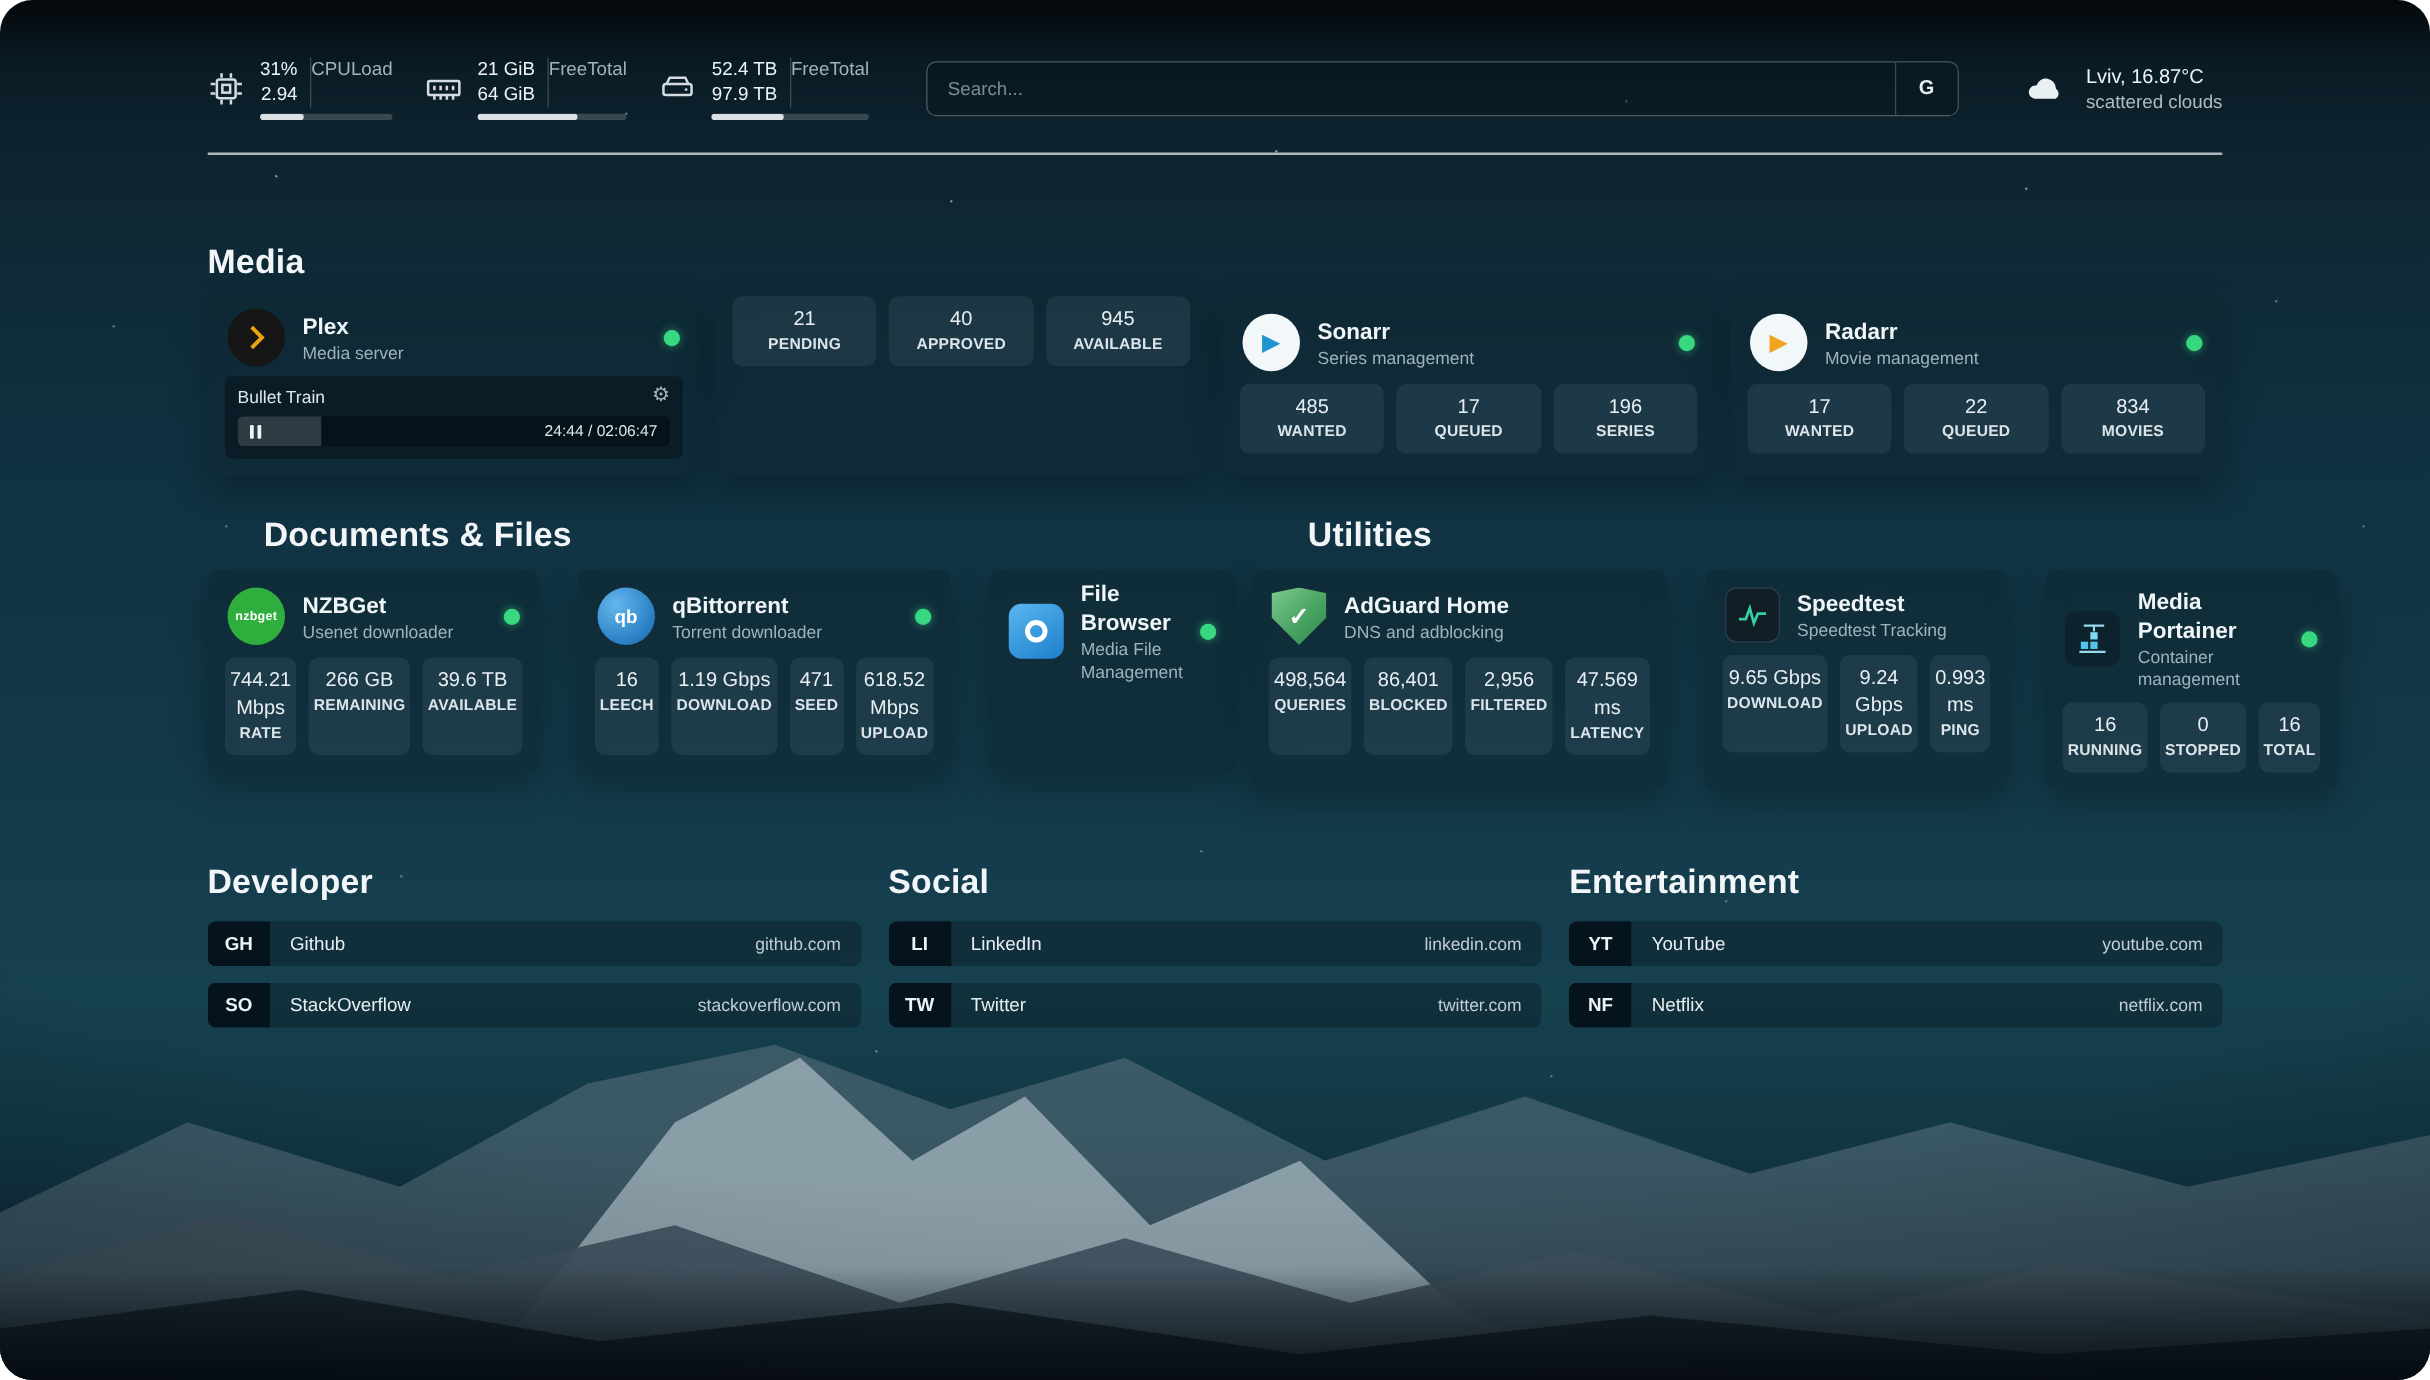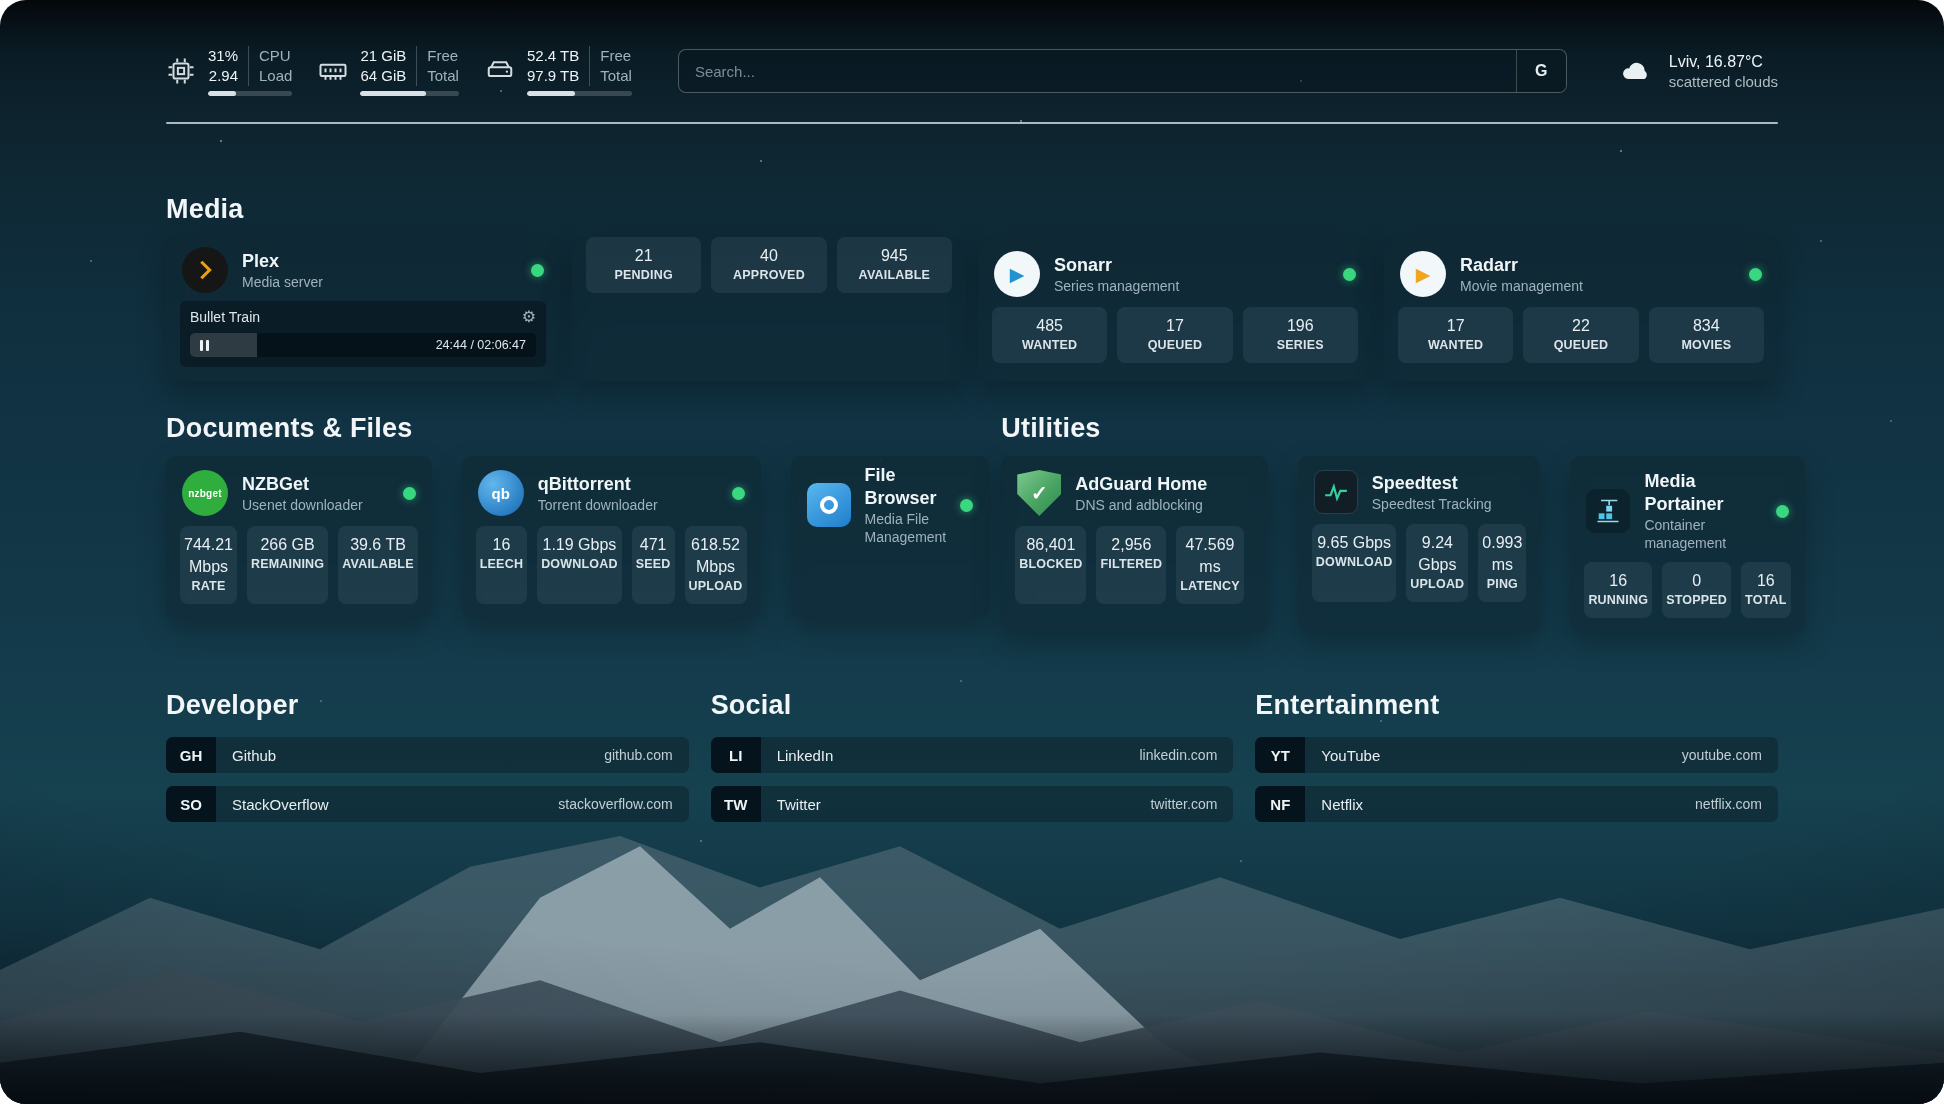--- a/index.html
+++ b/index.html
@@ -50,22 +50,22 @@
   
   .content { position: relative; z-index: 2; padding: 30px 166px 0 166px; height: 100%; }
   :root { --green: #38d880; --text: #eef3f5; --muted: #9fb3bc; }
 
   .topbar { display: flex; align-items: center; margin-top: 16px; }
   .resources { display: flex; gap: 26px; }
   .res { display: flex; align-items: center; gap: 12px; }
   .res-icon { width: 30px; height: 30px; opacity: .95; flex: 0 0 auto; }
   .res-rows { display: flex; }
   .res-vals { display: flex; flex-direction: column; align-items: flex-end; font-size: 15px; line-height: 20px; color: var(--text); }
-  .res-labs { display: flex; flex-direction: column; font-size: 15px; line-height: 20px; color: var(--muted);
-              border-left: 1px solid rgba(255,255,255,.22); margin-left: 10px; padding-left: 10px; }
+  .res-labs { display: flex; flex-direction: row; font-size: 15px; line-height: 20px; color: var(--muted);
+              border-left: 1px solid rgba(255,255,255,.22); margin-left: 10px; }
   .res-bar { height: 5px; border-radius: 3px; background: rgba(255,255,255,.18); margin-top: 5px; overflow: hidden; }
   .res-fill { height: 100%; background: #d9e1e5; border-radius: 3px; }
 
   .search { flex: 1; margin: 0 46px; height: 44px; display: flex; align-items: stretch;
             border: 1px solid rgba(255,255,255,.28); border-radius: 8px;
             background: rgba(8,22,30,.45); overflow: hidden; }
   .search input { flex: 1; background: transparent; border: none; outline: none; padding: 0 16px;
                   font-size: 15px; color: #e6edf0; font-family: inherit; }
   .search input::placeholder { color: rgba(200,214,220,.6); }
   .search-btn { width: 50px; display: flex; align-items: center; justify-content: center;
@@ -77,21 +77,21 @@
   .weather-loc { font-size: 16px; color: var(--text); line-height: 21px; }
   .weather-cond { font-size: 15px; color: #aebcc4; line-height: 19px; }
 
   .header-rule { height: 2px; background: rgba(225,235,240,.75); margin-top: 26px; border-radius: 1px; }
 
   .section-title { font-size: 27px; font-weight: 700; color: #f2f6f8; letter-spacing: .2px; }
   .media-title { margin-top: 70px; margin-bottom: 12px; }
 
   .media-grid { display: grid; grid-template-columns: repeat(4, 1fr); gap: 12px; }
   .twocol { display: grid; grid-template-columns: 1fr 1fr; gap: 12px; margin-top: 32px; }
-  .col-title { margin-bottom: 12px; }
+  .col-title { margin-bottom: 12px; margin-left: 45px; }
   .stack { display: flex; flex-direction: row; gap: 30px; }
 
   .card { background: rgba(14,38,50,.55); border-radius: 10px;
           box-shadow: 0 12px 28px rgba(0,0,0,.25); backdrop-filter: blur(8px); cursor: pointer; }
   .card-head { display: flex; align-items: center; gap: 14px; padding: 14px 16px 10px 16px; }
   .card-head.tight { padding: 10px 16px 8px 16px; }
   .svc-meta { display: flex; flex-direction: column; }
   .svc-name { font-size: 18px; font-weight: 600; color: #f0f5f7; line-height: 23px; }
   .svc-desc { font-size: 14px; color: var(--muted); line-height: 18px; }
   .dot { width: 13px; height: 13px; border-radius: 50%; background: var(--green);
@@ -432,20 +432,24 @@
           <div class="card">
             <div class="card-head">
               <div class="svc-icon adguard-bg">✓</div>
               <div class="svc-meta">
                 <div class="svc-name">AdGuard Home</div>
                 <div class="svc-desc">DNS and adblocking</div>
               </div>
             </div>
             <div class="stats cols-4">
               <div class="stat">
+                <div class="stat-value">498,564</div>
+                <div class="stat-label">QUERIES</div>
+              </div>
+              <div class="stat">
                 <div class="stat-value">86,401</div>
                 <div class="stat-label">BLOCKED</div>
               </div>
               <div class="stat">
                 <div class="stat-value">2,956</div>
                 <div class="stat-label">FILTERED</div>
               </div>
               <div class="stat">
                 <div class="stat-value">47.569 ms</div>
                 <div class="stat-label">LATENCY</div>

